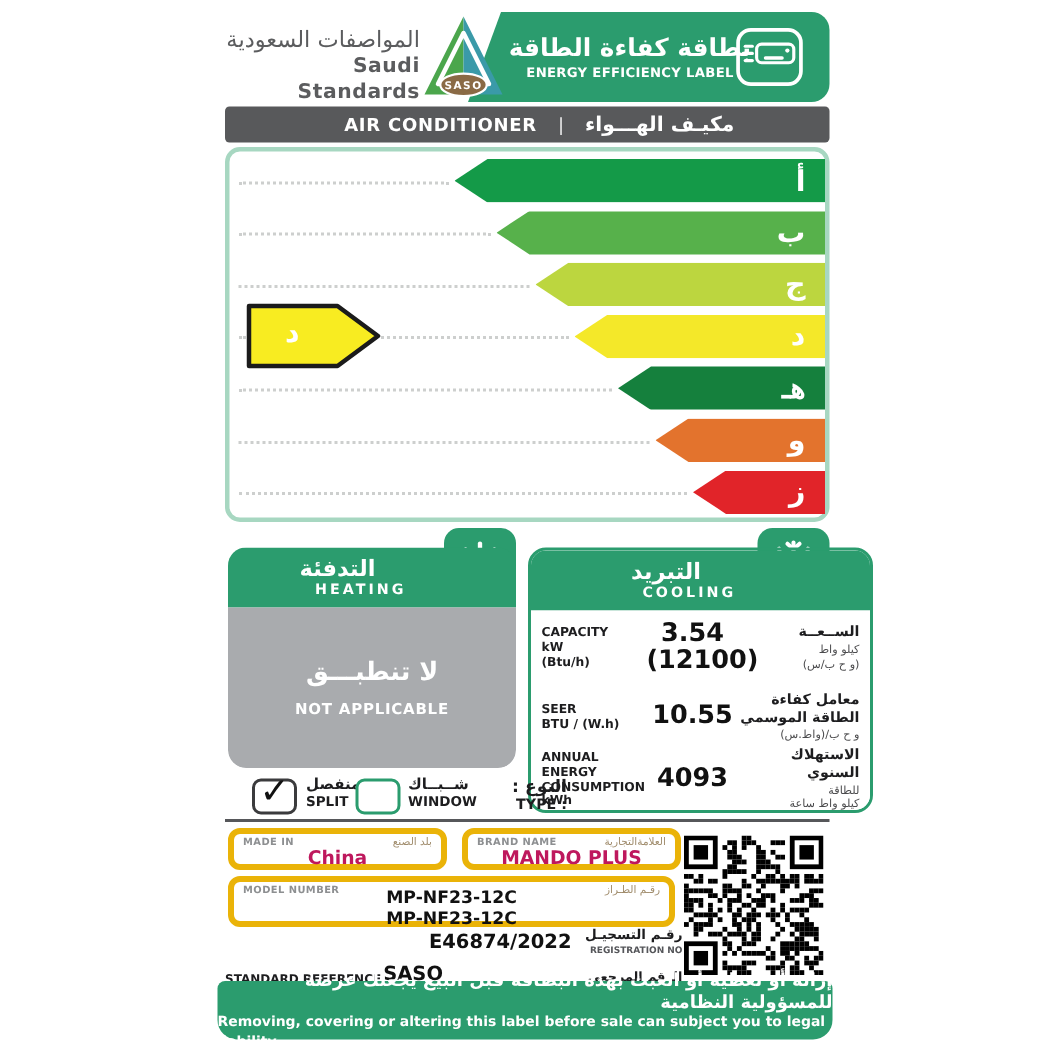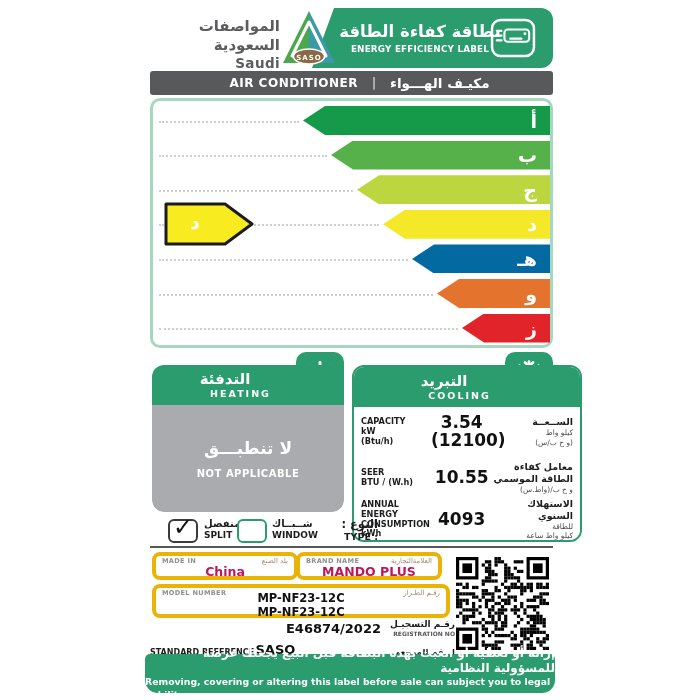--- a/index.html
+++ b/index.html
@@ -1,21 +1,21 @@
 <!DOCTYPE html>
 <html><head>
 <meta charset="utf-8">
 <style>
   html,body{margin:0;padding:0;background:#ffffff;}
   *{box-sizing:border-box;font-family:"DejaVu Sans",sans-serif;}
   .stage{position:relative;width:700px;height:700px;background:#fff;overflow:hidden;}
 
   
   .authority{position:absolute;left:150px;top:17px;width:130px;text-align:right;color:#5b5c5e;}
-  .auth-ar{font-size:15px;font-weight:bold;line-height:1.25;}
+  .auth-ar{font-size:15px;font-weight:normal;line-height:1.25;}
   .auth-en{font-size:13.5px;font-weight:bold;letter-spacing:.4px;line-height:1.3;}
   .saso{position:absolute;left:279px;top:9px;width:60px;height:58px;z-index:3;}
   .banner{position:absolute;left:312px;top:8px;width:241px;height:60px;background:#2b9c6e;
           border-radius:0 12px 12px 0;}
   .banner-cut{position:absolute;left:0;top:0;width:22px;height:60px;background:#fff;
           clip-path:polygon(0 0,100% 0,0 100%);}
   .banner-text{position:absolute;left:34px;top:0;width:148px;height:100%;display:flex;
           flex-direction:column;align-items:center;justify-content:center;color:#fff;}
   .title-ar{font-size:16.5px;font-weight:bold;line-height:1.2;white-space:nowrap;}
   .title-en{font-size:8.8px;font-weight:bold;letter-spacing:.2px;white-space:nowrap;margin-top:2px;}
@@ -144,21 +144,21 @@
   <div class="rating-panel" id="ratingPanel">
       <div class="dotline" style="left: 6px; top: 19.5px; width: 140px;"></div>
       <div class="grade-bar" style="top: 5px; right: 0px; width: 247px; background: rgb(20, 154, 72);">أ</div>
       <div class="dotline" style="left: 6px; top: 54.1px; width: 168px;"></div>
       <div class="grade-bar" style="top: 39.6px; right: 0px; width: 219px; background: rgb(87, 177, 75);">ب</div>
       <div class="dotline" style="left: 6px; top: 88.7px; width: 194px;"></div>
       <div class="grade-bar" style="top: 74.2px; right: 0px; width: 193px; background: rgb(188, 214, 63);">ج</div>
       <div class="dotline" style="left: 6px; top: 123.3px; width: 220px;"></div>
       <div class="grade-bar" style="top: 108.8px; right: 0px; width: 167px; background: rgb(244, 232, 41);">د</div>
       <div class="dotline" style="left: 6px; top: 157.9px; width: 249px;"></div>
-      <div class="grade-bar" style="top: 143.4px; right: 0px; width: 138px; background: #0369a1;">هـ</div>
+      <div class="grade-bar" style="top: 143.4px; right: 0px; width: 138px; background: #15803d; font-family: Liberation Serif, serif;">هـ</div>
       <div class="dotline" style="left: 6px; top: 192.5px; width: 274px;"></div>
       <div class="grade-bar" style="top: 178px; right: 0px; width: 113px; background: rgb(227, 115, 45);">و</div>
       <div class="dotline" style="left: 6px; top: 227.1px; width: 299px;"></div>
       <div class="grade-bar" style="top: 212.6px; right: 0px; width: 88px; background: rgb(225, 36, 41);">ز</div>
       <div class="sel-arrow" style="top: 101.3px;"><svg viewBox="0 0 90 44" width="90" height="44">
           <polygon points="2,2 61,2 88,22 61,42 2,42" fill="#f8ec21" stroke="#1b1b1b" stroke-width="3" stroke-linejoin="round"></polygon>
         </svg><span class="sel-letter" dir="rtl" style="left:26px;top:9px;">د</span></div>
     </div>
 
   <div class="hc-tab" style="left:296px;top:352px;">
@@ -289,21 +289,21 @@
   <div class="hr-line"></div>
 
   <div class="info-box" style="left:152px;top:552px;width:146px;height:28px;">
     <div class="ib-labels">
       <span class="ib-en">MADE IN</span>
       <span class="ib-ar" dir="rtl">بلد الصنع</span>
     </div>
     <div class="ib-value">China</div>
   </div>
 
-  <div class="info-box" style="left:296px;top:552px;width:146px;height:28px;">
+  <div class="info-box" style="left:308px;top:552px;width:146px;height:28px;">
     <div class="ib-labels">
       <span class="ib-en">BRAND NAME</span>
       <span class="ib-ar" dir="rtl">العلامةالتجارية</span>
     </div>
     <div class="ib-value">MANDO PLUS</div>
   </div>
 
   <div class="info-box" style="left:152px;top:584px;width:298px;height:34px;">
     <div class="ib-labels">
       <span class="ib-en">MODEL NUMBER</span>

